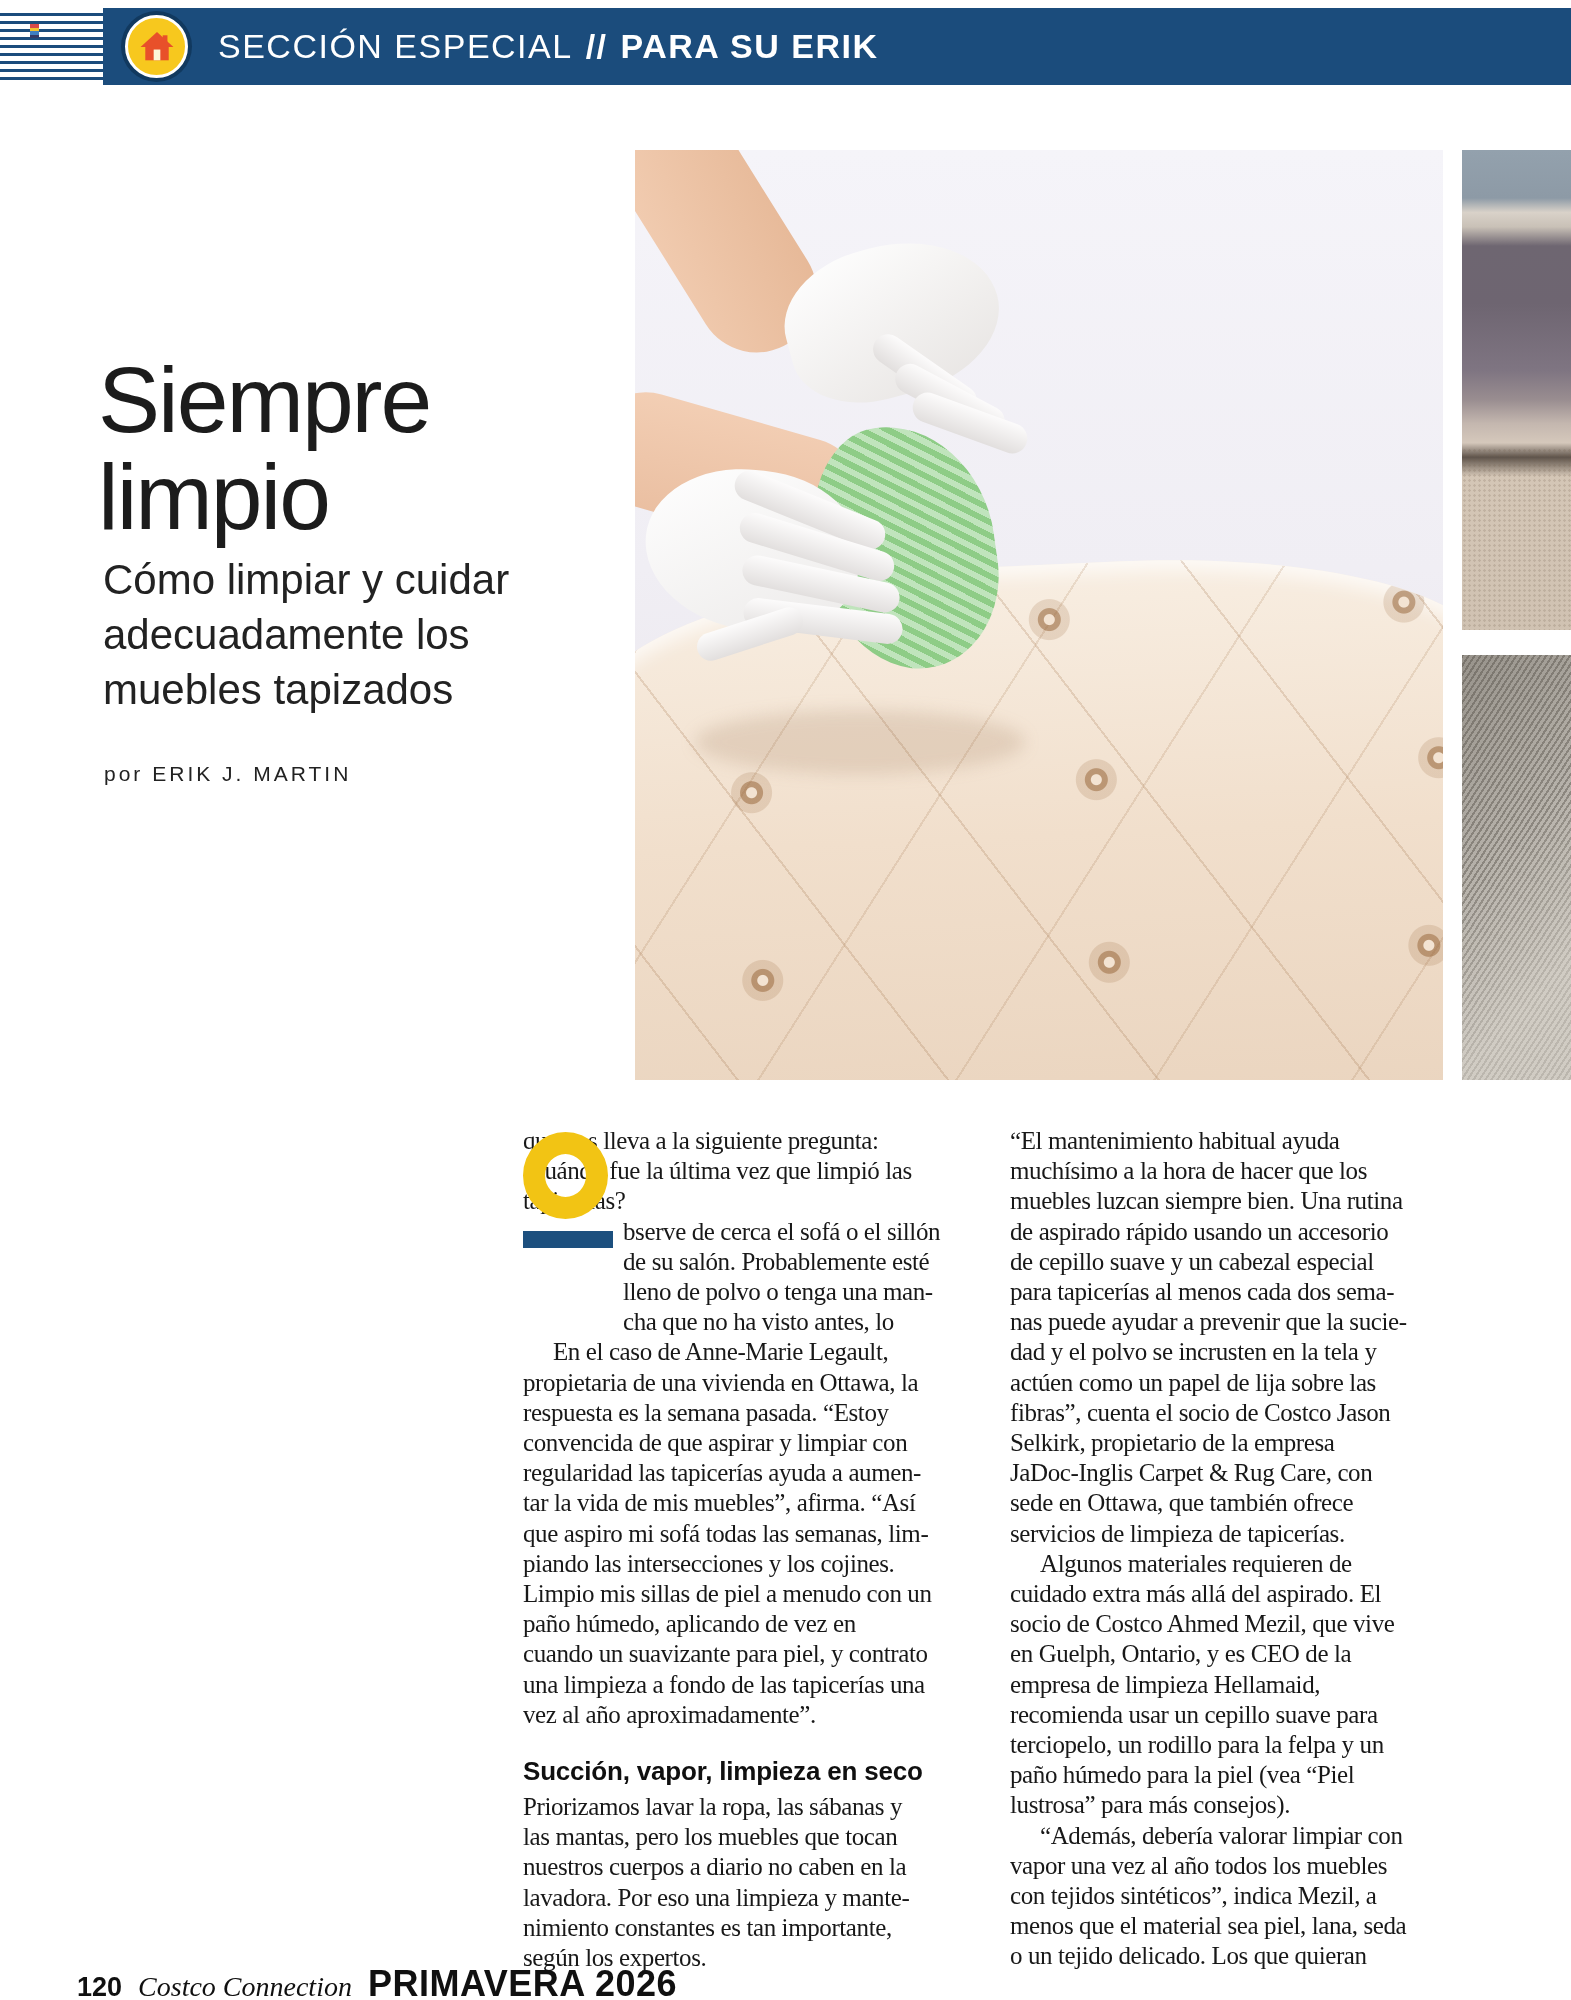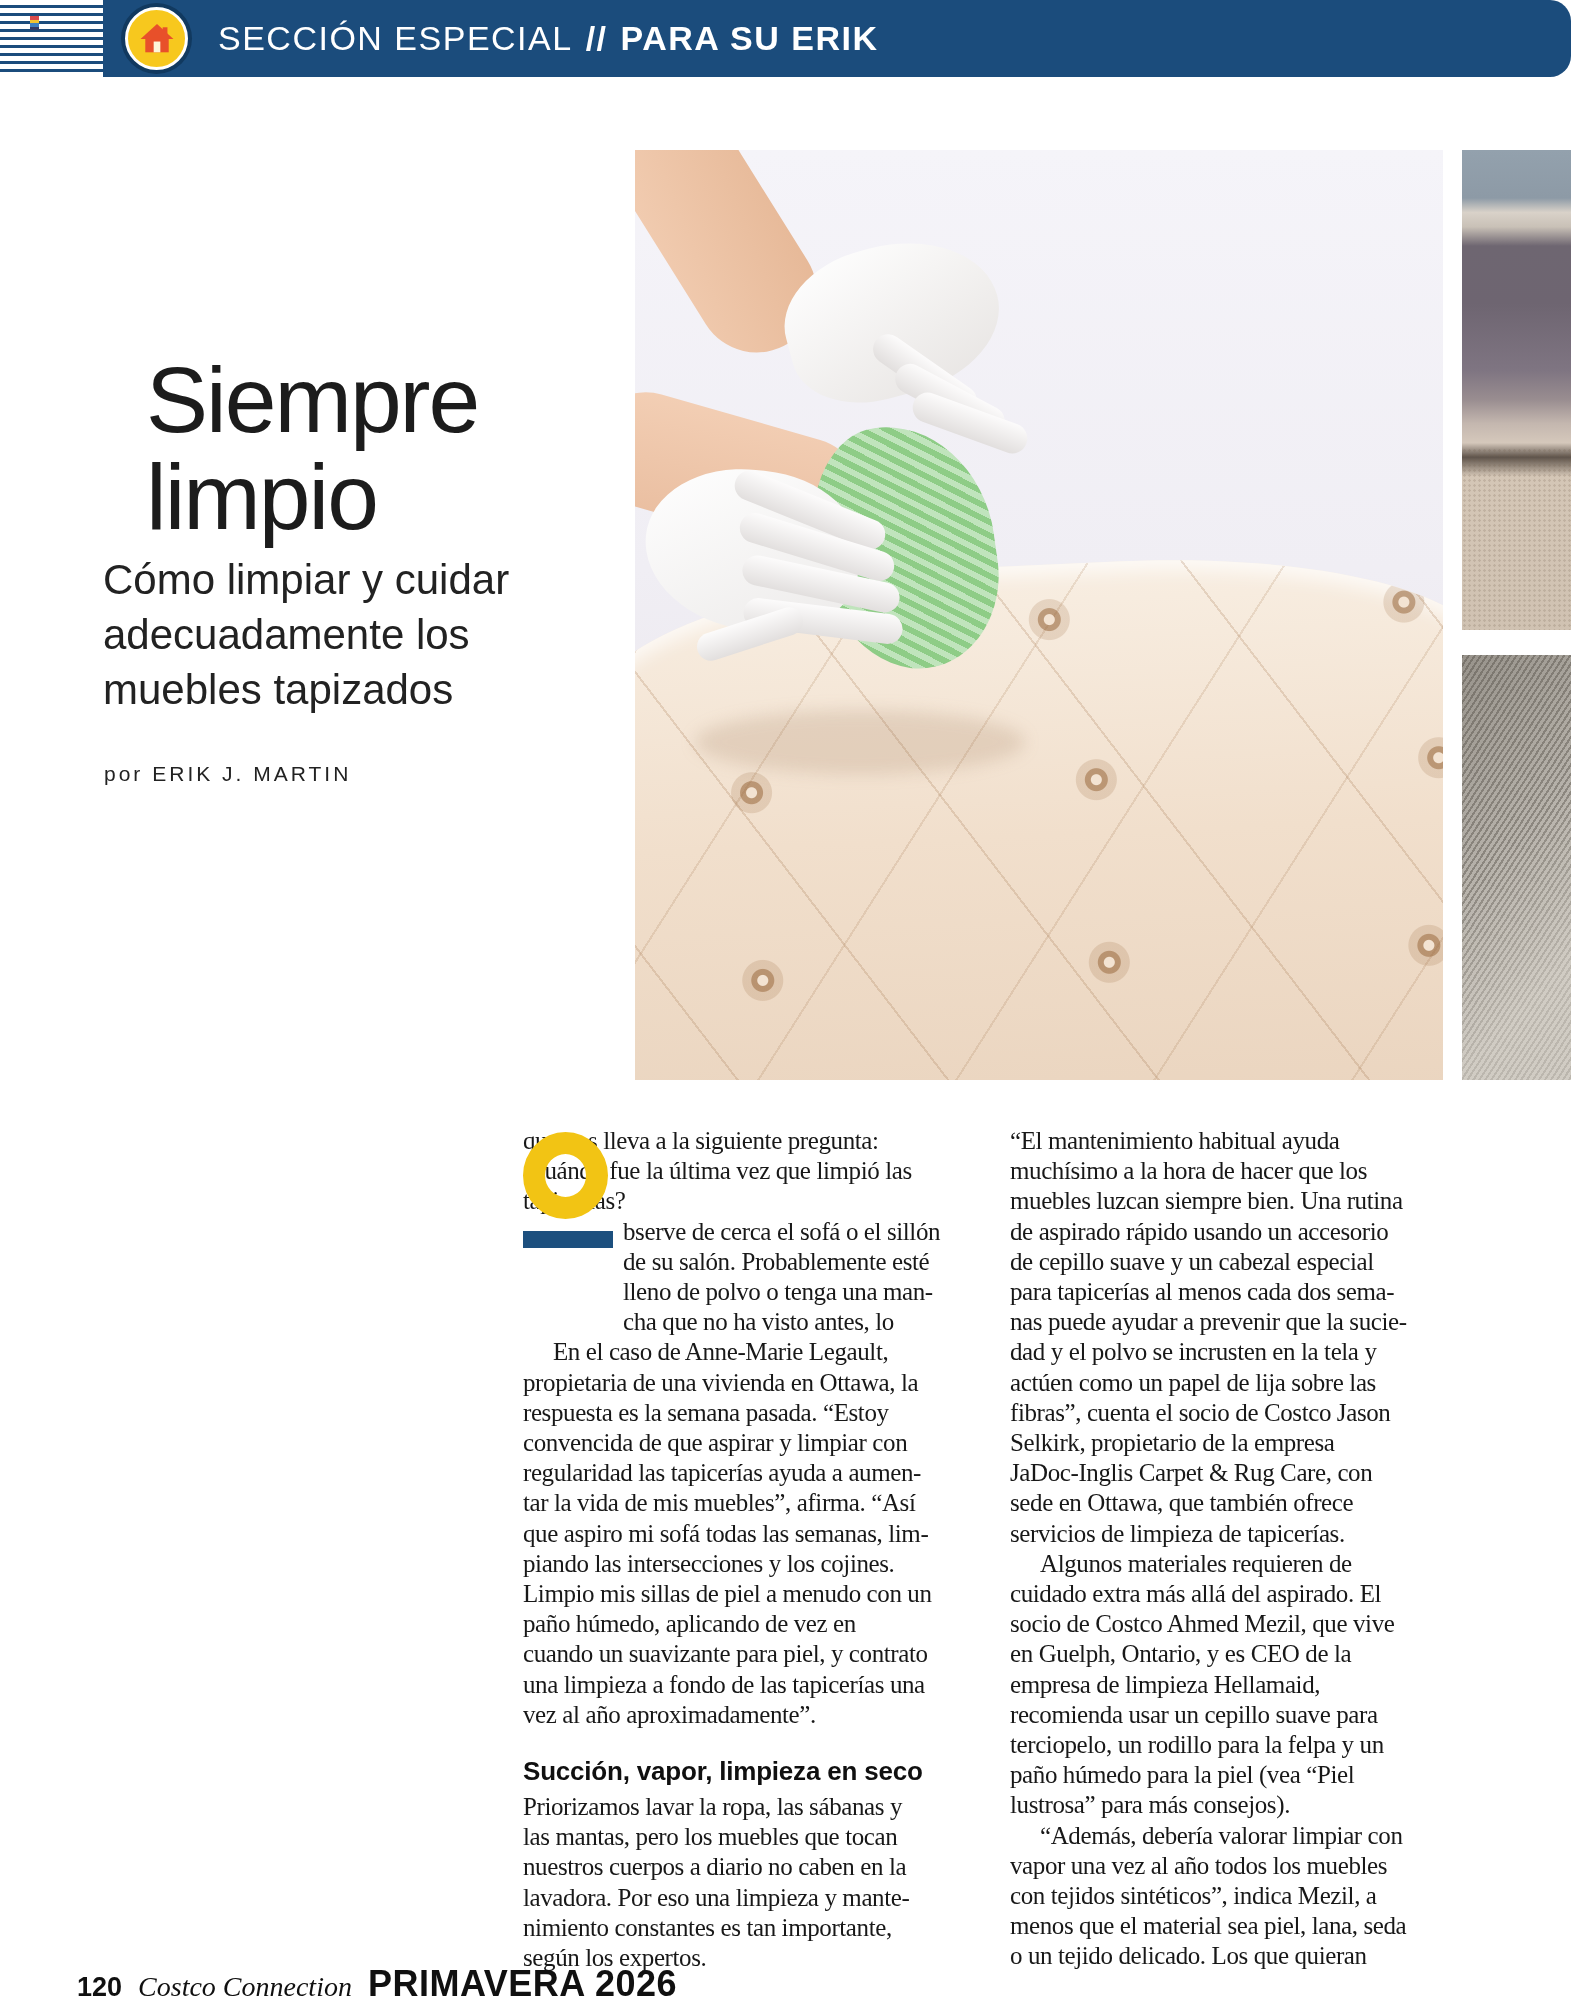--- a/index.html
+++ b/index.html
@@ -3,42 +3,42 @@
 <meta charset="utf-8">
 <style>
   * { margin:0; padding:0; box-sizing:border-box; }
   html,body { background:#e9e9e9; }
   .page {
     position:relative; width:1571px; height:2000px; margin:0 auto;
     background:#ffffff; overflow:hidden;
     font-family:"Liberation Sans", sans-serif; color:#1a1a1a;
   }
   
-  .topbar { position:absolute; left:0; top:0; width:1571px; height:77px; background:#1b4c7c;border-radius:21px; }
+  .topbar { position:absolute; left:0; top:8px; width:1571px; height:77px; background:#1b4c7c; }
   .stripes {
     position:absolute; left:0; top:0; width:103px; height:77px; background:#ffffff;
     background-image:repeating-linear-gradient(180deg, transparent 0 5px, #1b4c7c 5px 8px);
   }
   .regmark { position:absolute; left:30px; top:16px; width:9px; height:14px; display:flex; flex-direction:column; }
   .regmark div { flex:1; }
   .badge {
     position:absolute; left:125px; top:7px; width:63px; height:63px; border-radius:50%;
     background:#f7c81e; border:3px solid #ffffff; box-shadow:0 0 0 4px rgba(8,37,66,.5);
     display:flex; align-items:center; justify-content:center;
   }
   .topbar-text {
     position:absolute; left:218px; top:0; height:77px; display:flex; align-items:center;
     color:#ffffff; font-size:34px; letter-spacing:1.5px; white-space:nowrap;
   }
   .t-sep { font-weight:700; margin:0 13px; }
   .t-bold { font-weight:800; }
   
   .title {
     position:absolute; left:98px; top:352px; font-size:93px; line-height:97px;
-    letter-spacing:-2px; color:#1c1c1c; white-space:pre; font-weight:400;margin-left:48px;
+    letter-spacing:-2px; color:#1c1c1c; white-space:pre; font-weight:400;
   }
   .subtitle {
     position:absolute; left:103px; top:552px; font-size:42px; line-height:55px;
     color:#222; white-space:pre;
   }
   .byline { position:absolute; left:104px; top:762px; font-size:21px; letter-spacing:3px; color:#222; }
   
   .photo-main {
     position:absolute; left:635px; top:150px; width:808px; height:930px; overflow:hidden;
     background:linear-gradient(180deg,#f5f4f9 0%,#f0eef4 45%,#edeaf0 62%);

